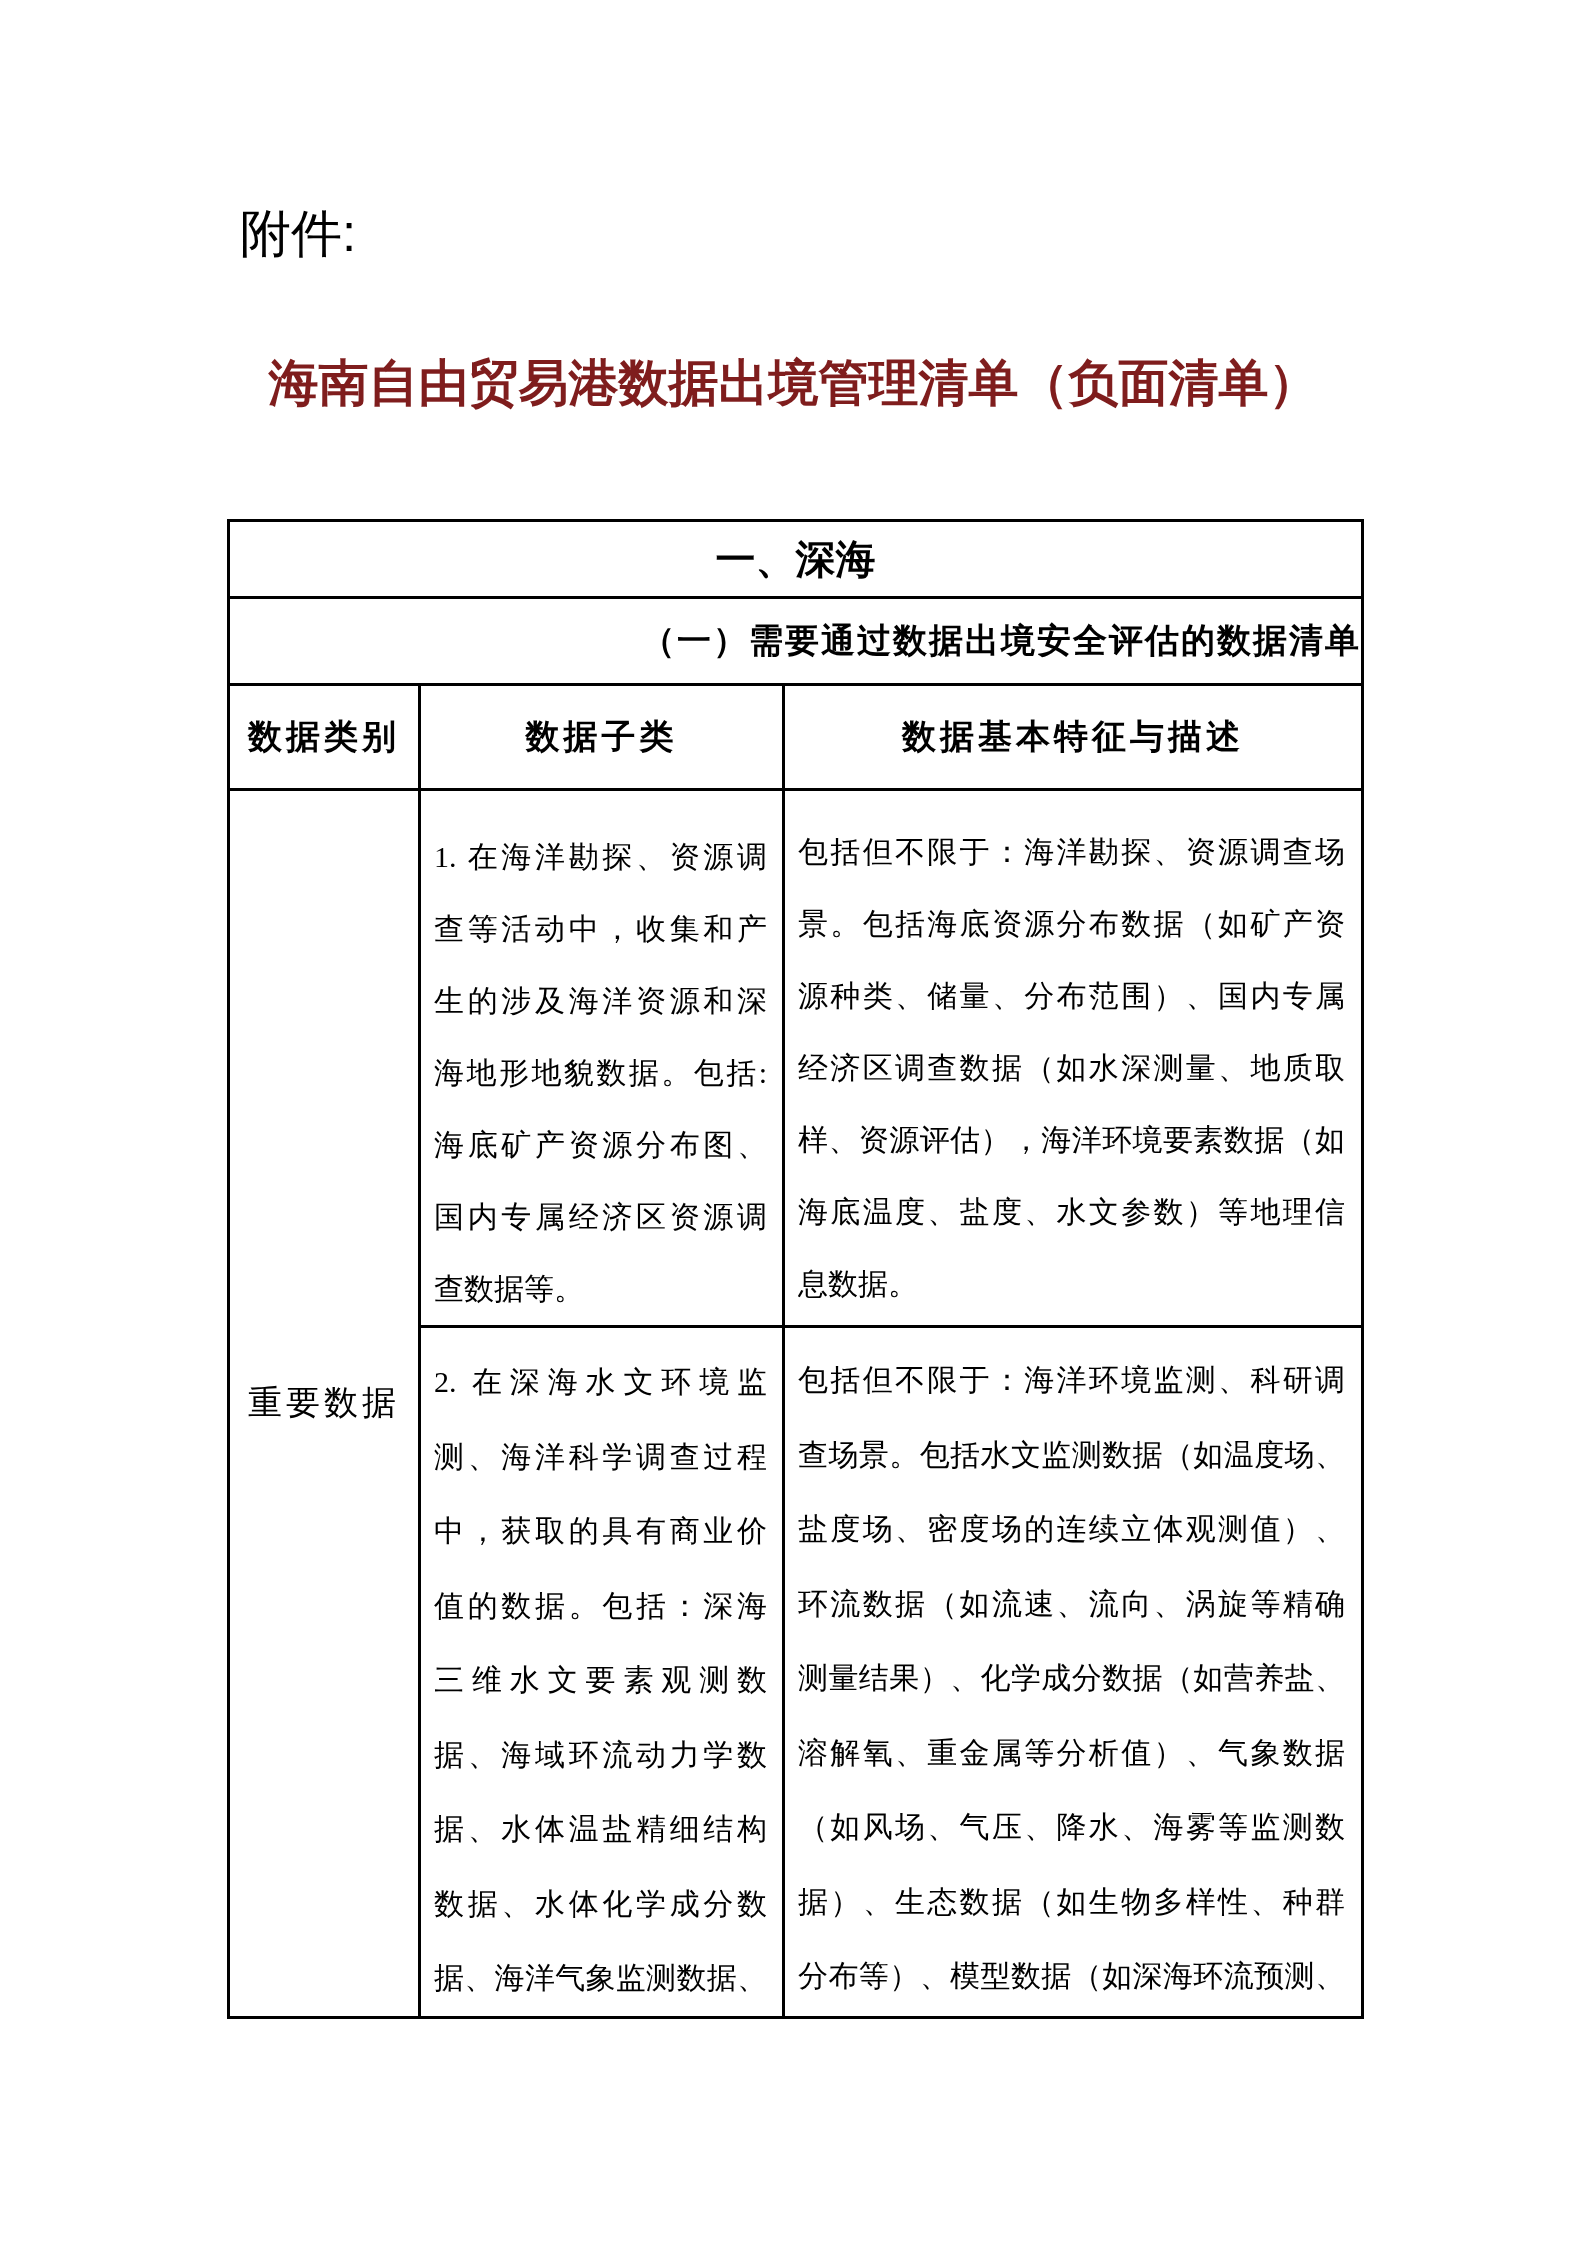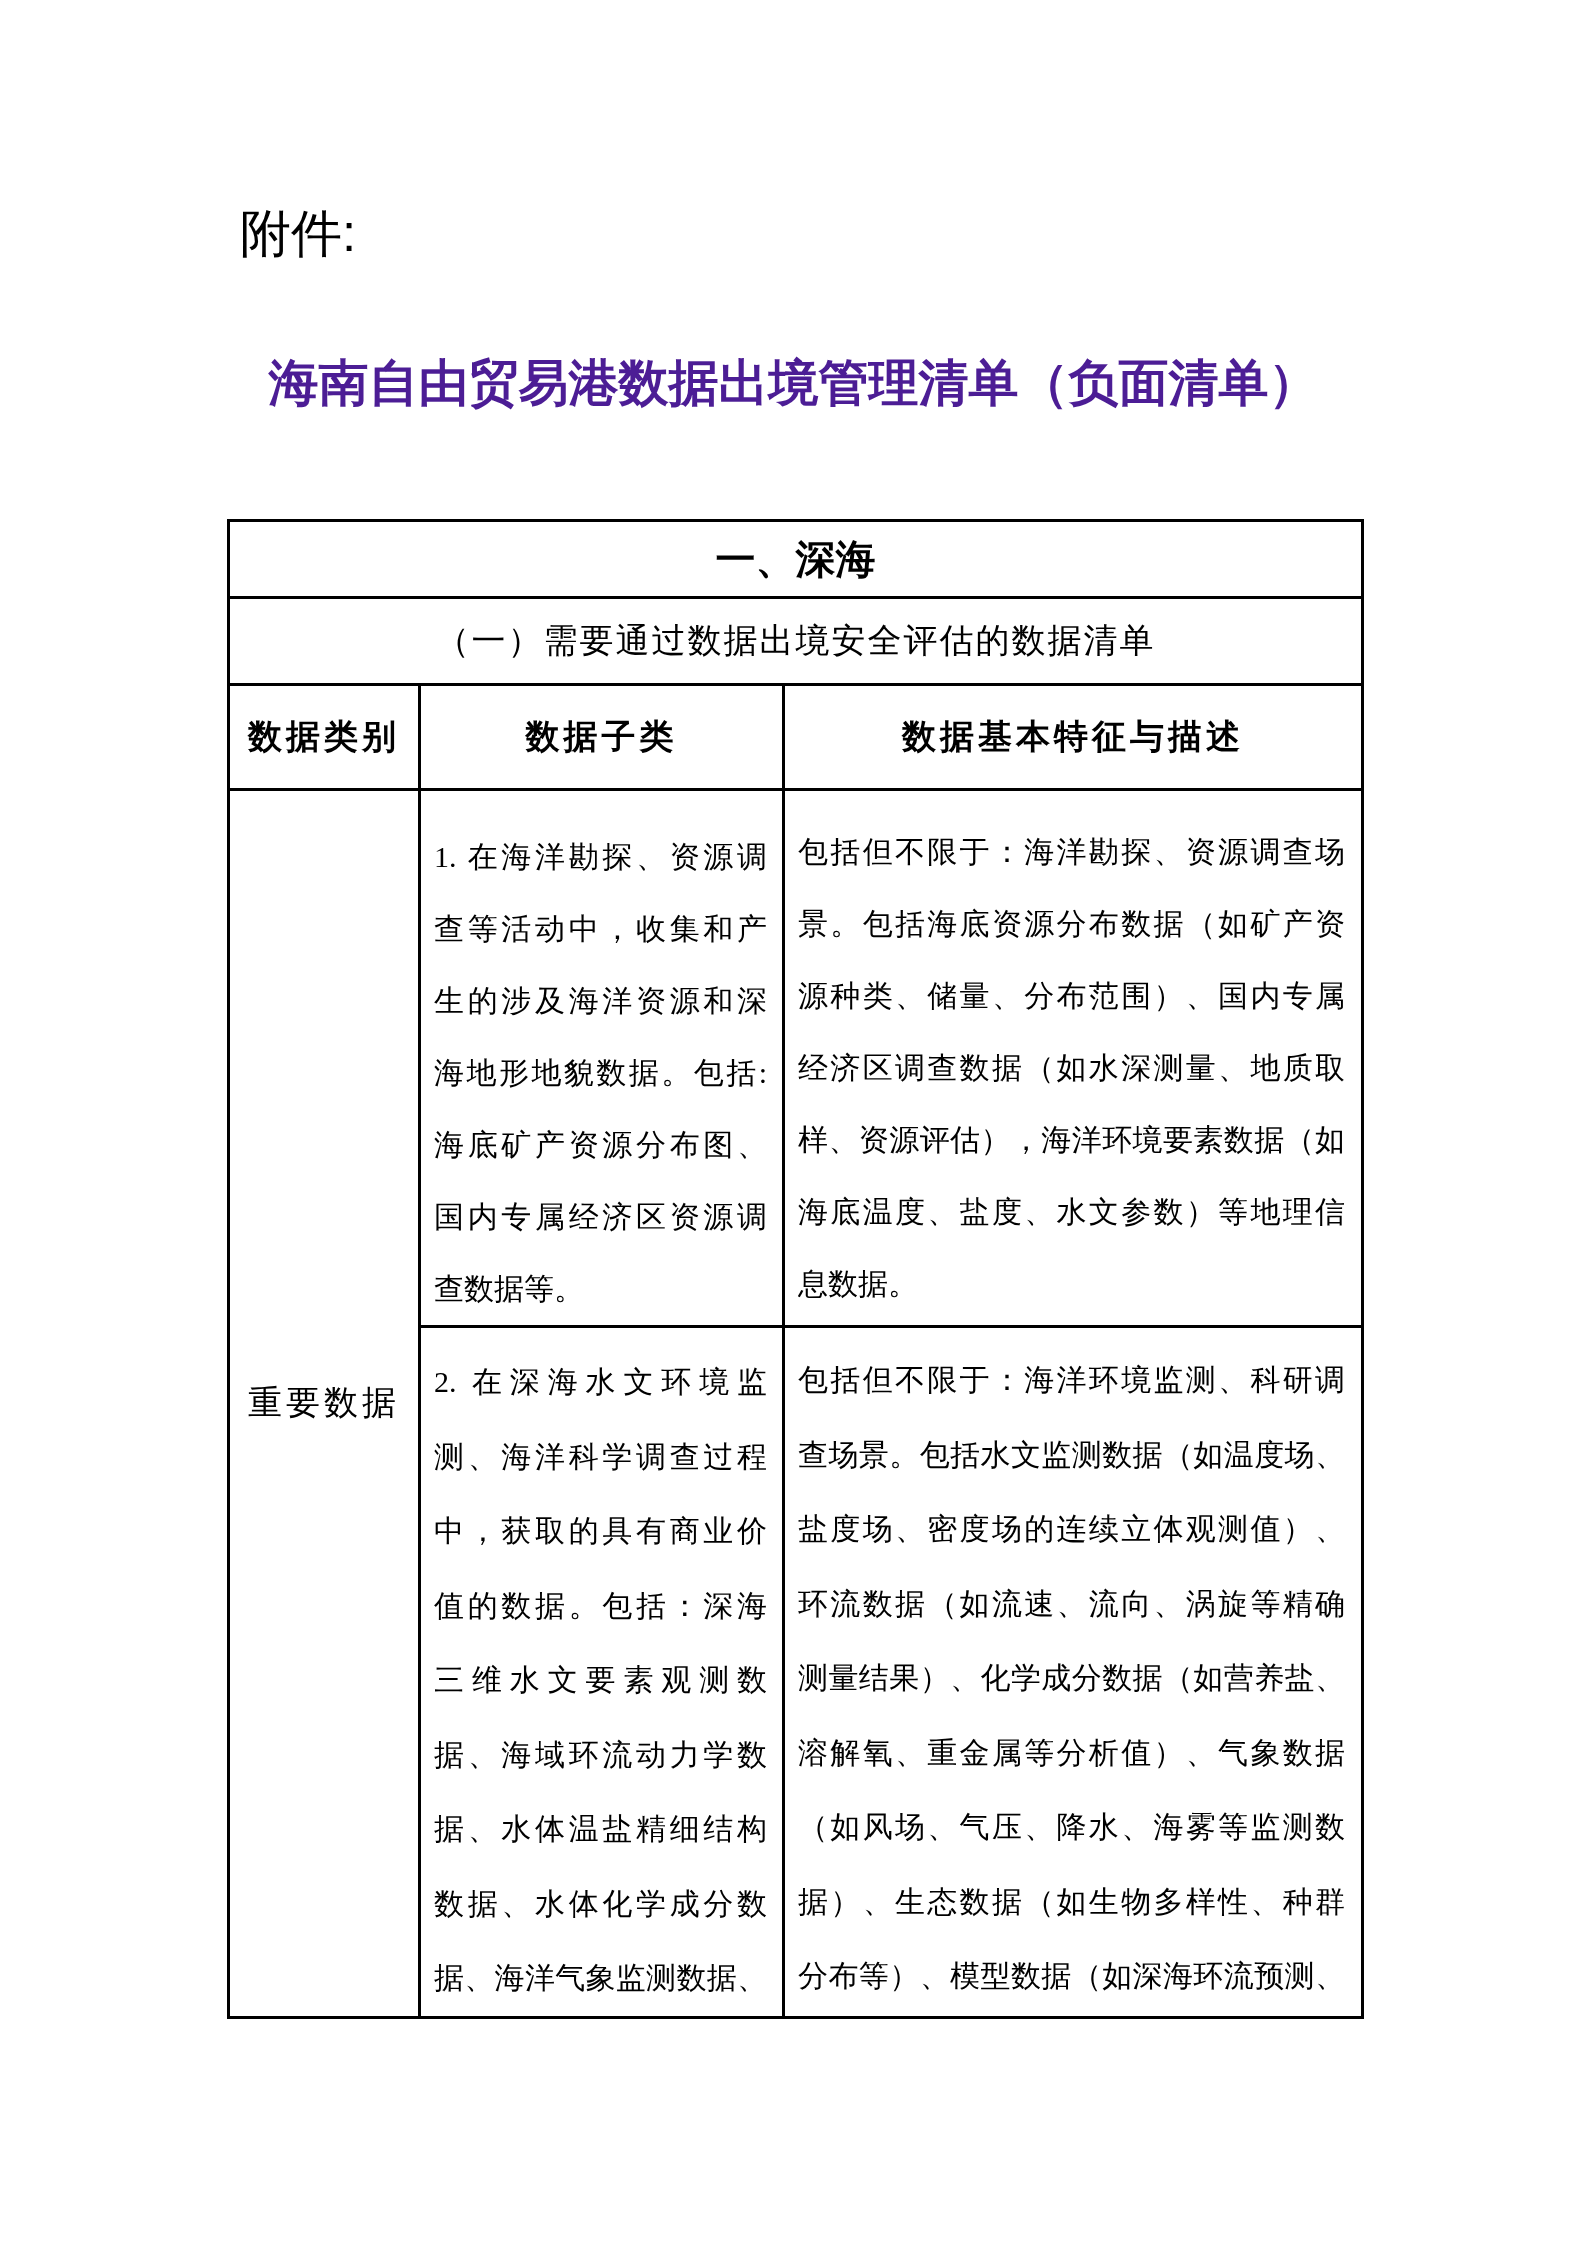--- a/index.html
+++ b/index.html
@@ -13,38 +13,38 @@
     overflow:hidden;
     margin:0 auto;
   }
   .attachment {
     position:absolute; left:240px; top:210px;
     font-family:"Liberation Sans","DejaVu Sans",sans-serif;
     font-size:51px; line-height:48px; color:#000000;
   }
   .doc-title { position:absolute; left:0; width:100%; text-align:center;
     font-family:"Liberation Sans","DejaVu Sans",sans-serif;
-    font-weight:800; color:#4c1d95; }
+    font-weight:800; color:#7f1d1d; }
   .doc-title.l1 { top:348px; font-size:50px; line-height:70px; letter-spacing:0px; }
   .doc-title.l2 { top:432px; font-size:50px; line-height:70px; }
 
   table.doc-table {
     position:absolute; left:227px; top:519px; width:1134px;
     border-collapse:collapse; table-layout:fixed;
   }
   table.doc-table td { border:3px solid #000; vertical-align:middle; overflow:hidden; }
 
   .section-header {
     text-align:center;
     font-family:"Liberation Sans","DejaVu Sans",sans-serif;
     font-weight:800; font-size:40px;
   }
   .subsection-header {
-    text-align:center;
-    font-weight:400; font-size:34px; letter-spacing:2px;
+    text-align:right;
+    font-weight:700; font-size:34px; letter-spacing:2px;
   }
   .col-header {
     text-align:center; font-weight:700; font-size:34px; letter-spacing:4px;
   }
   .category-cell {
     text-align:center; font-size:34px; letter-spacing:4px;
     vertical-align:middle;
   }
   .body-cell { vertical-align:top; font-size:30px; }
   .body-cell .jline {

